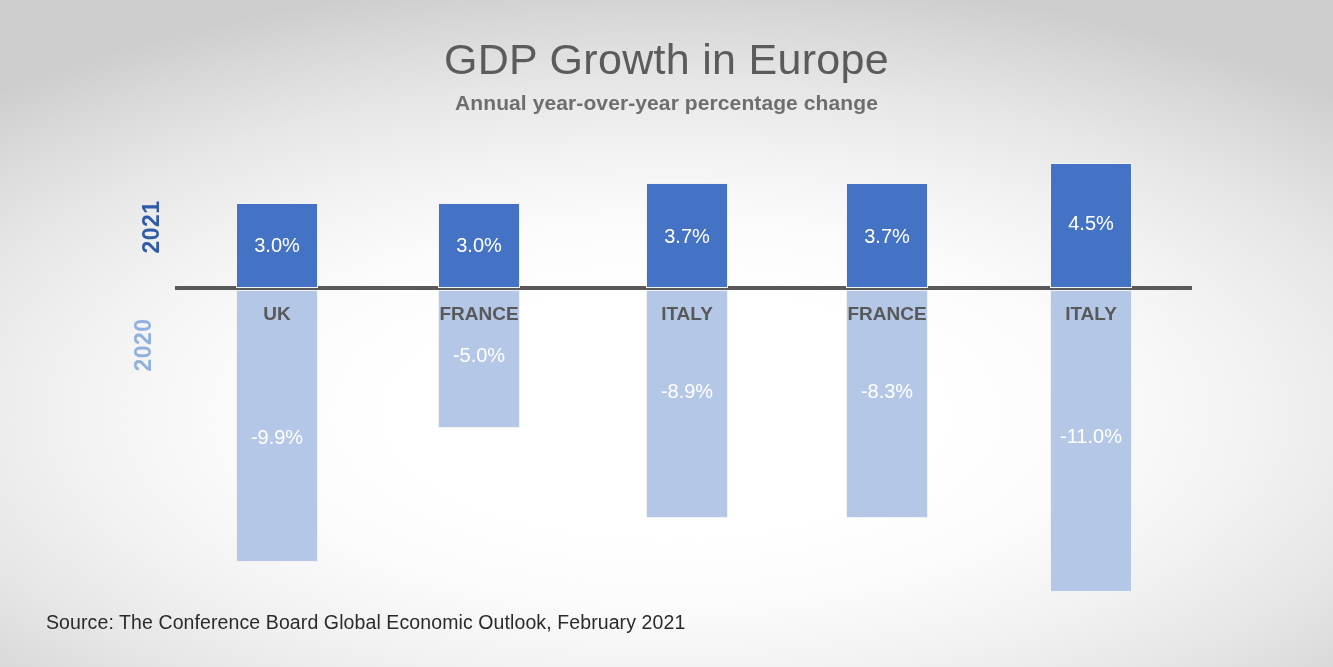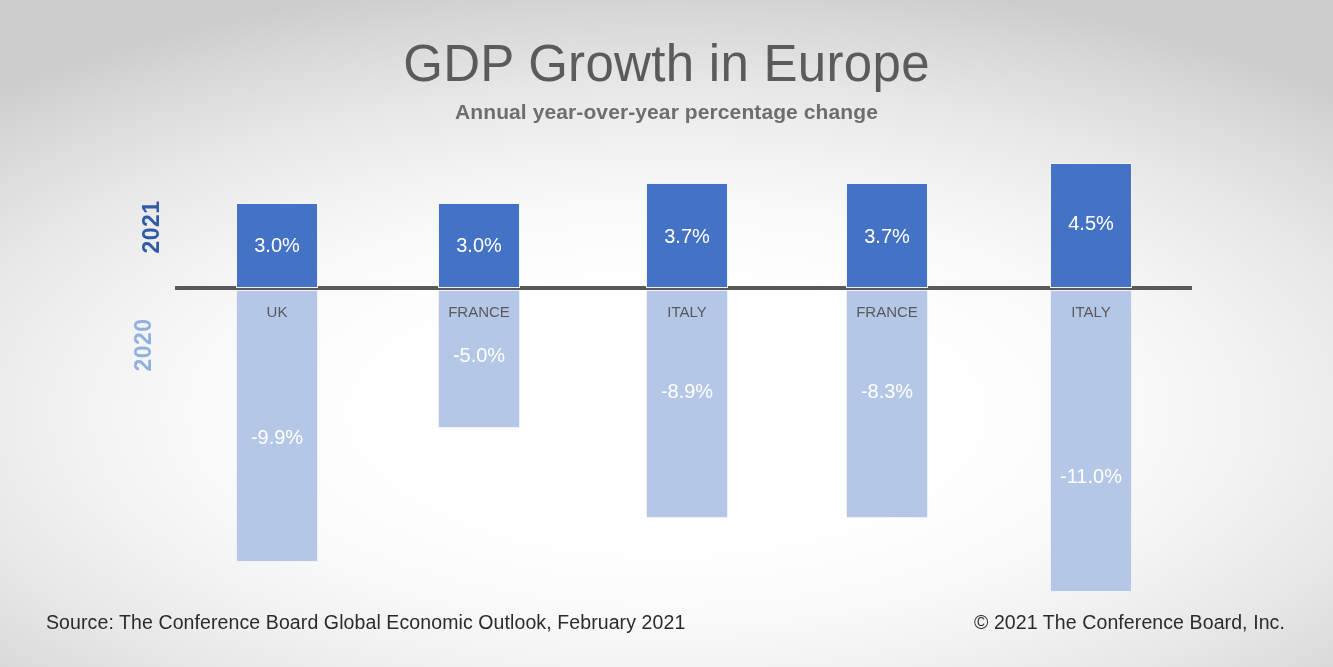--- a/index.html
+++ b/index.html
@@ -31,21 +31,21 @@
 
   
   #title-block {
     position: absolute;
     left: 0;
     top: 36px;
     width: 1333px;
     text-align: center;
   }
   #chart-title {
-    font-size: 51px;
+    font-size: 43px;
     font-weight: 400;
     color: #5b5b5b;
     letter-spacing: 0.3px;
     line-height: 1.08;
   }
   #chart-subtitle {
     margin-top: 9px;
     font-size: 21px;
     font-weight: 700;
     color: #6e6e6e;
@@ -130,23 +130,24 @@
     color: #ffffff;
     white-space: nowrap;
   }
 
   .cat-label {
     position: absolute;
     left: -34px;
     width: 150px;
     top: 303px;
     text-align: center;
-    font-size: 15px;
+    font-size: 19px;
     color: #595959;
     white-space: nowrap;
+    font-weight: bold;
   }
 
   
   #source-note {
     position: absolute;
     left: 46px;
     top: 611px;
     font-size: 19.5px;
     color: #2b2b2b;
     letter-spacing: 0.1px;
@@ -209,21 +210,20 @@
       <div class="bar bar-neg" style="top:290px;height:228px;"></div>
       <div class="cat-label">FRANCE</div>
       <div class="bar-value" style="top:380px;">-8.3%</div>
     </div>
 
     <div class="bar-group" style="left:1050px;">
       <div class="bar bar-pos" style="top:163px;height:125px;"></div>
       <div class="bar-value" style="top:212px;">4.5%</div>
       <div class="bar bar-neg" style="top:290px;height:302px;"></div>
       <div class="cat-label">ITALY</div>
-      <div class="bar-value" style="top:425px;margin-top:40px;">-11.0%</div>
+      <div class="bar-value" style="top:425px;">-11.0%</div>
     </div>
 
   </div>
 
   <div id="source-note">Source: The Conference Board Global Economic Outlook, February 2021</div>
-  <div id="copyright-note">© 2021 The Conference Board, Inc.</div>
 
 </div>
 
 </body></html>

